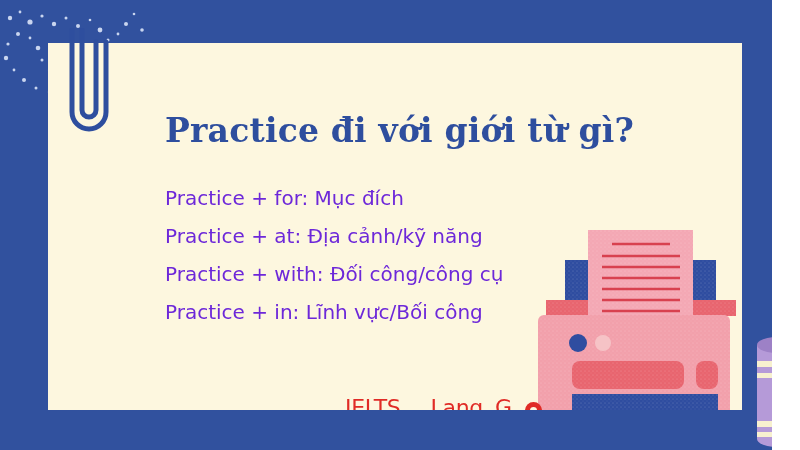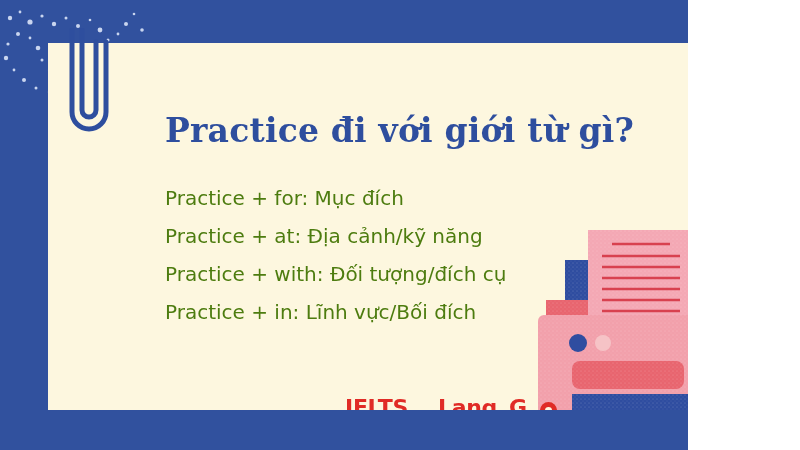--- a/index.html
+++ b/index.html
@@ -7,21 +7,21 @@
     margin: 0;
     padding: 0;
     background: #ffffff;
   }
   body {
     font-family: "Liberation Sans", sans-serif;
   }
 
   #stage {
     position: relative;
-    width: 688px;
+    width: 772px;
     height: 450px;
     overflow: hidden;
     background: #31519e;
   }
 
   
   .sparkles {
     position: absolute;
     left: 0;
     top: 0;
@@ -77,34 +77,34 @@
   #lines {
     position: absolute;
     left: 117px;
     top: 136px;
     width: 520px;
   }
   .line {
     font-family: "DejaVu Sans", sans-serif;
     font-size: 20px;
     line-height: 38px;
-    color: #4d7c0f;
+    color: #6d28d9;
     white-space: nowrap;
   }
 
   
   #logo {
     position: absolute;
     left: 297px;
     top: 353px;
     display: flex;
     align-items: center;
     gap: 12px;
     font-family: "DejaVu Sans", sans-serif;
-    font-weight: 700;
+    font-weight: 400;
     font-size: 22px;
     letter-spacing: -0.3px;
     color: #e02b26;
     line-height: 24px;
   }
   #logo .logo-gap { display: inline-block; width: 6px; }
   #logo-bullseye {
     display: inline-block;
     width: 17px;
     height: 17px;
@@ -241,22 +241,22 @@
 
       <path d="M62 206 L166 206 L176 228 L52 228 Z" fill="#9db6e0"></path>
       <rect x="100" y="220" width="30" height="10" fill="#2f4da0"></rect>
     </svg>
 
     <div id="title">Practice đi với giới từ gì?</div>
 
     <div id="lines">
       <div class="line">Practice + for: Mục đích</div>
       <div class="line">Practice + at: Địa cảnh/kỹ năng</div>
-      <div class="line">Practice + with: Đối tượng/đích cụ</div>
-      <div class="line">Practice + in: Lĩnh vực/Bối đích</div>
+      <div class="line">Practice + with: Đối công/công cụ</div>
+      <div class="line">Practice + in: Lĩnh vực/Bối công</div>
     </div>
 
     <div id="logo">
       <span>IELTS</span>
       <span class="logo-gap"></span>
       <span>Lang</span>
       <span>G</span>
       <span id="logo-bullseye"></span>
     </div>
 

